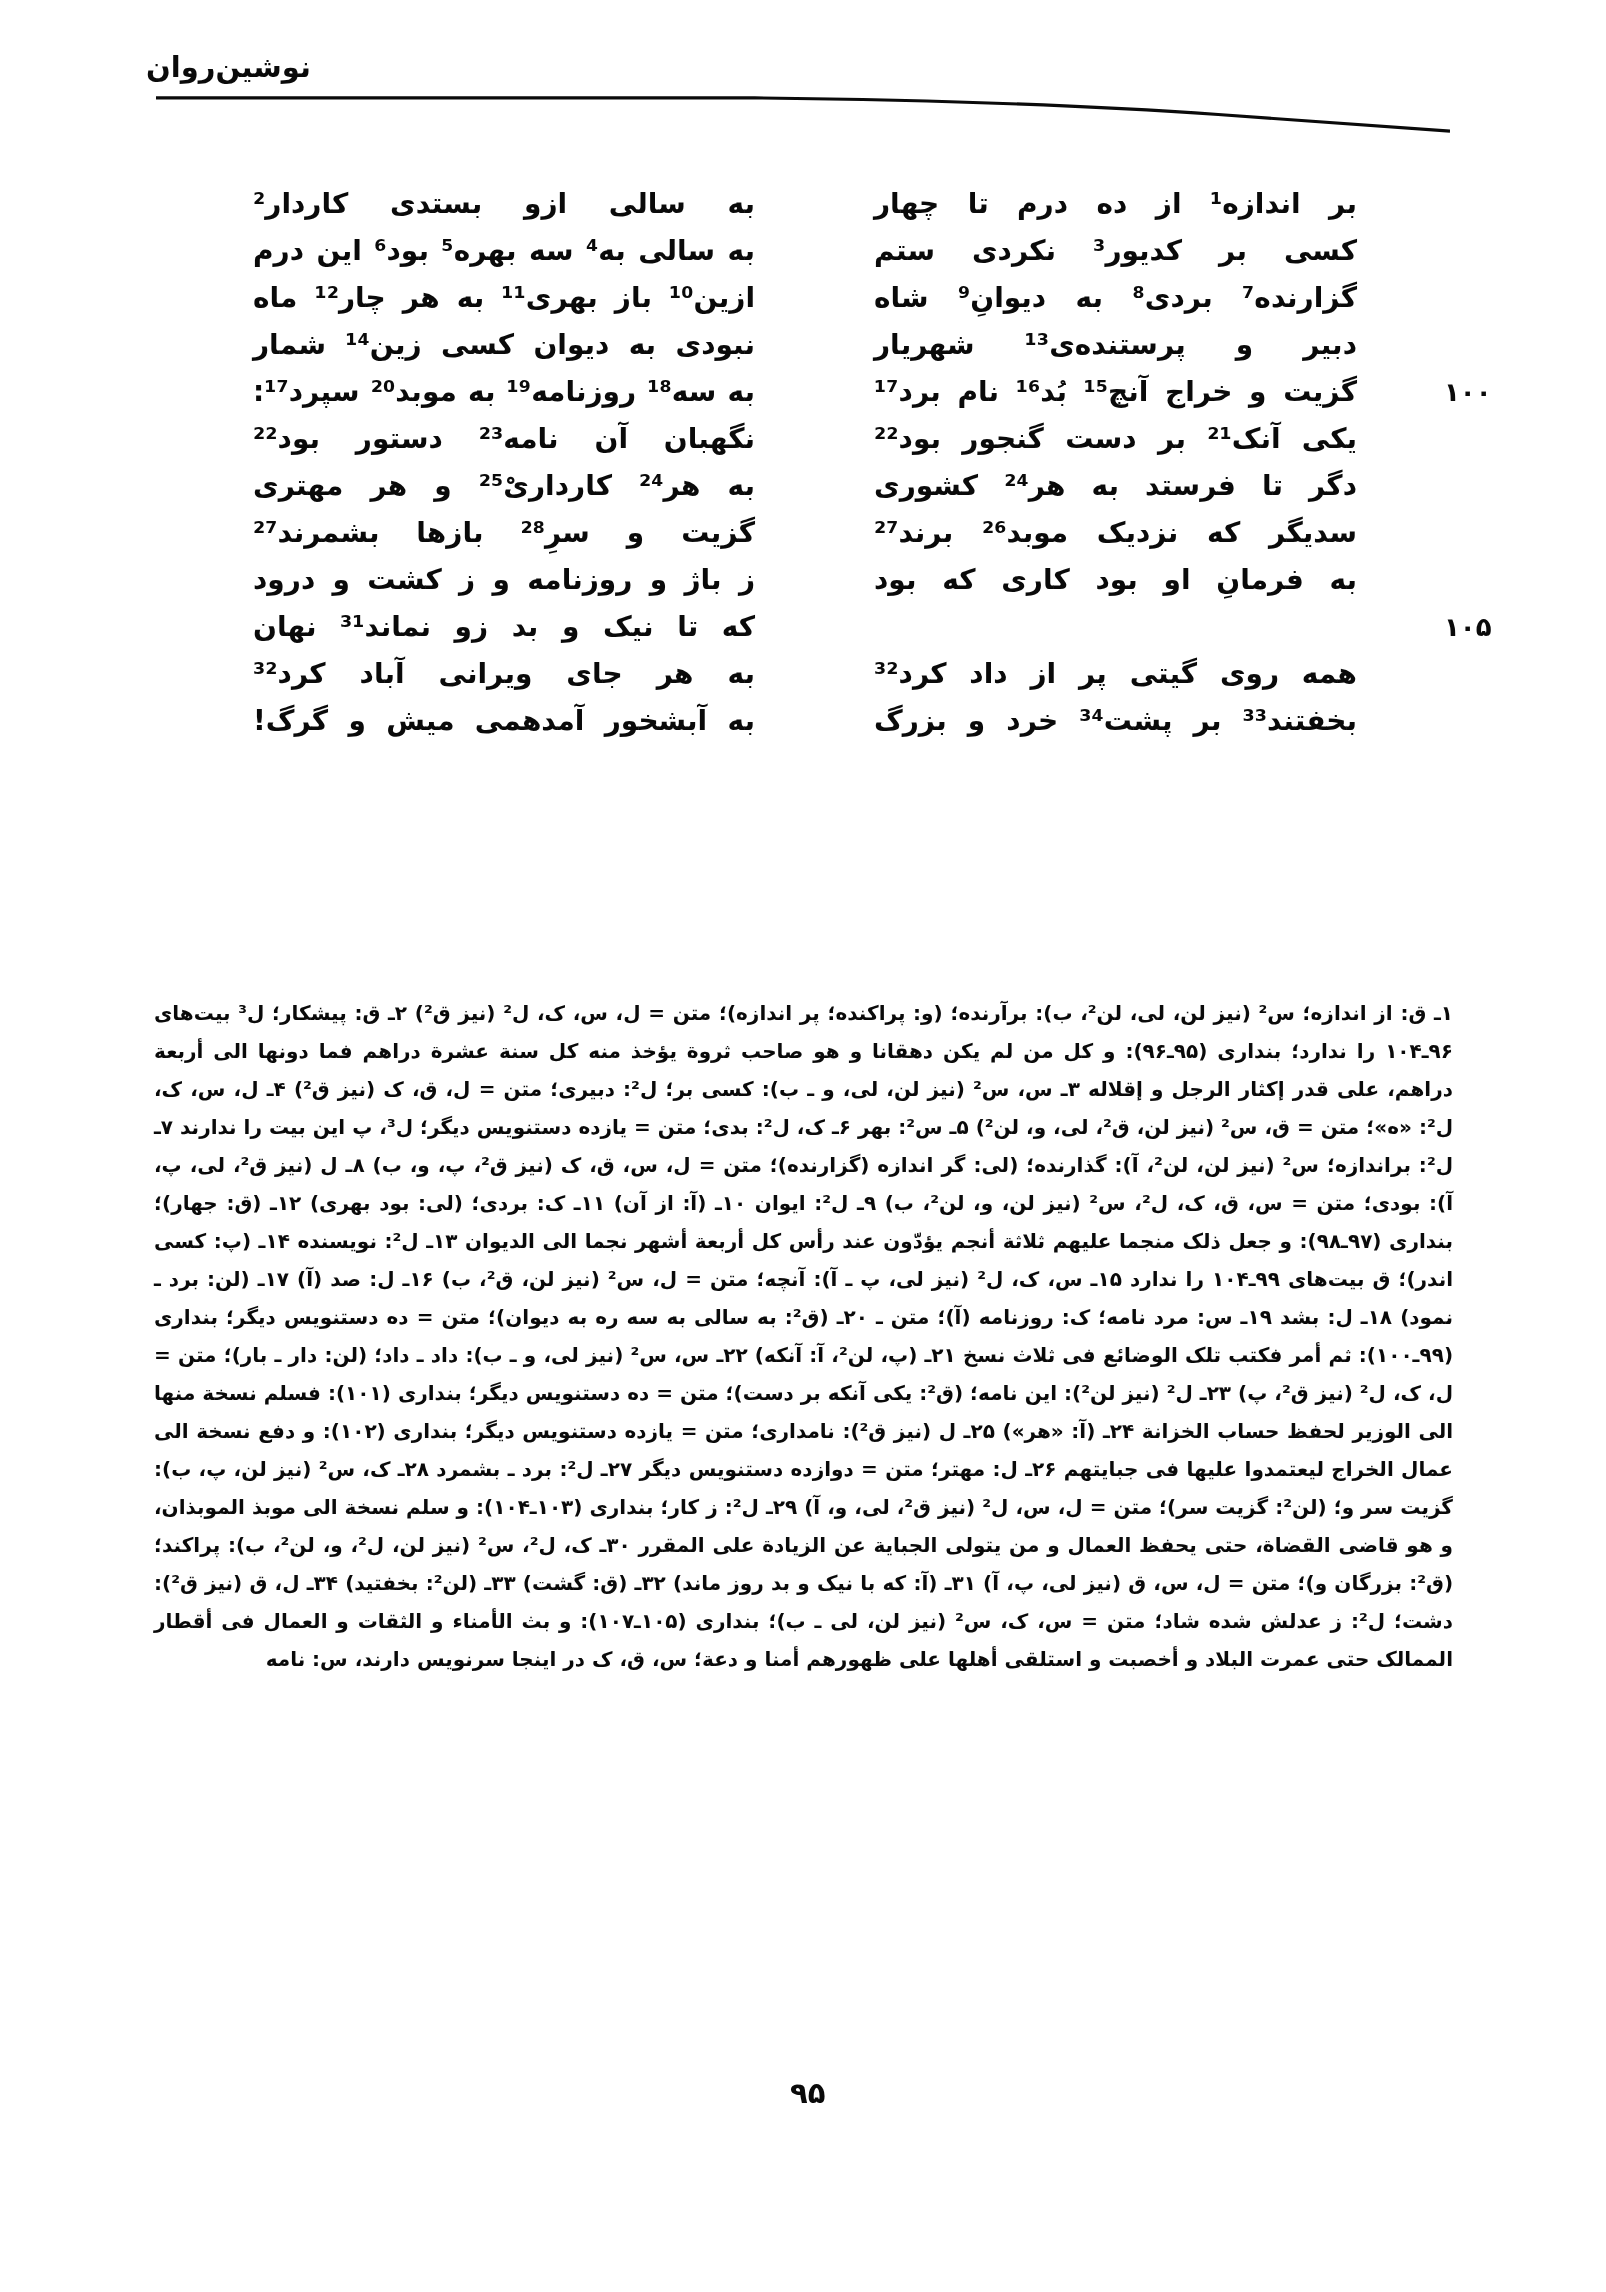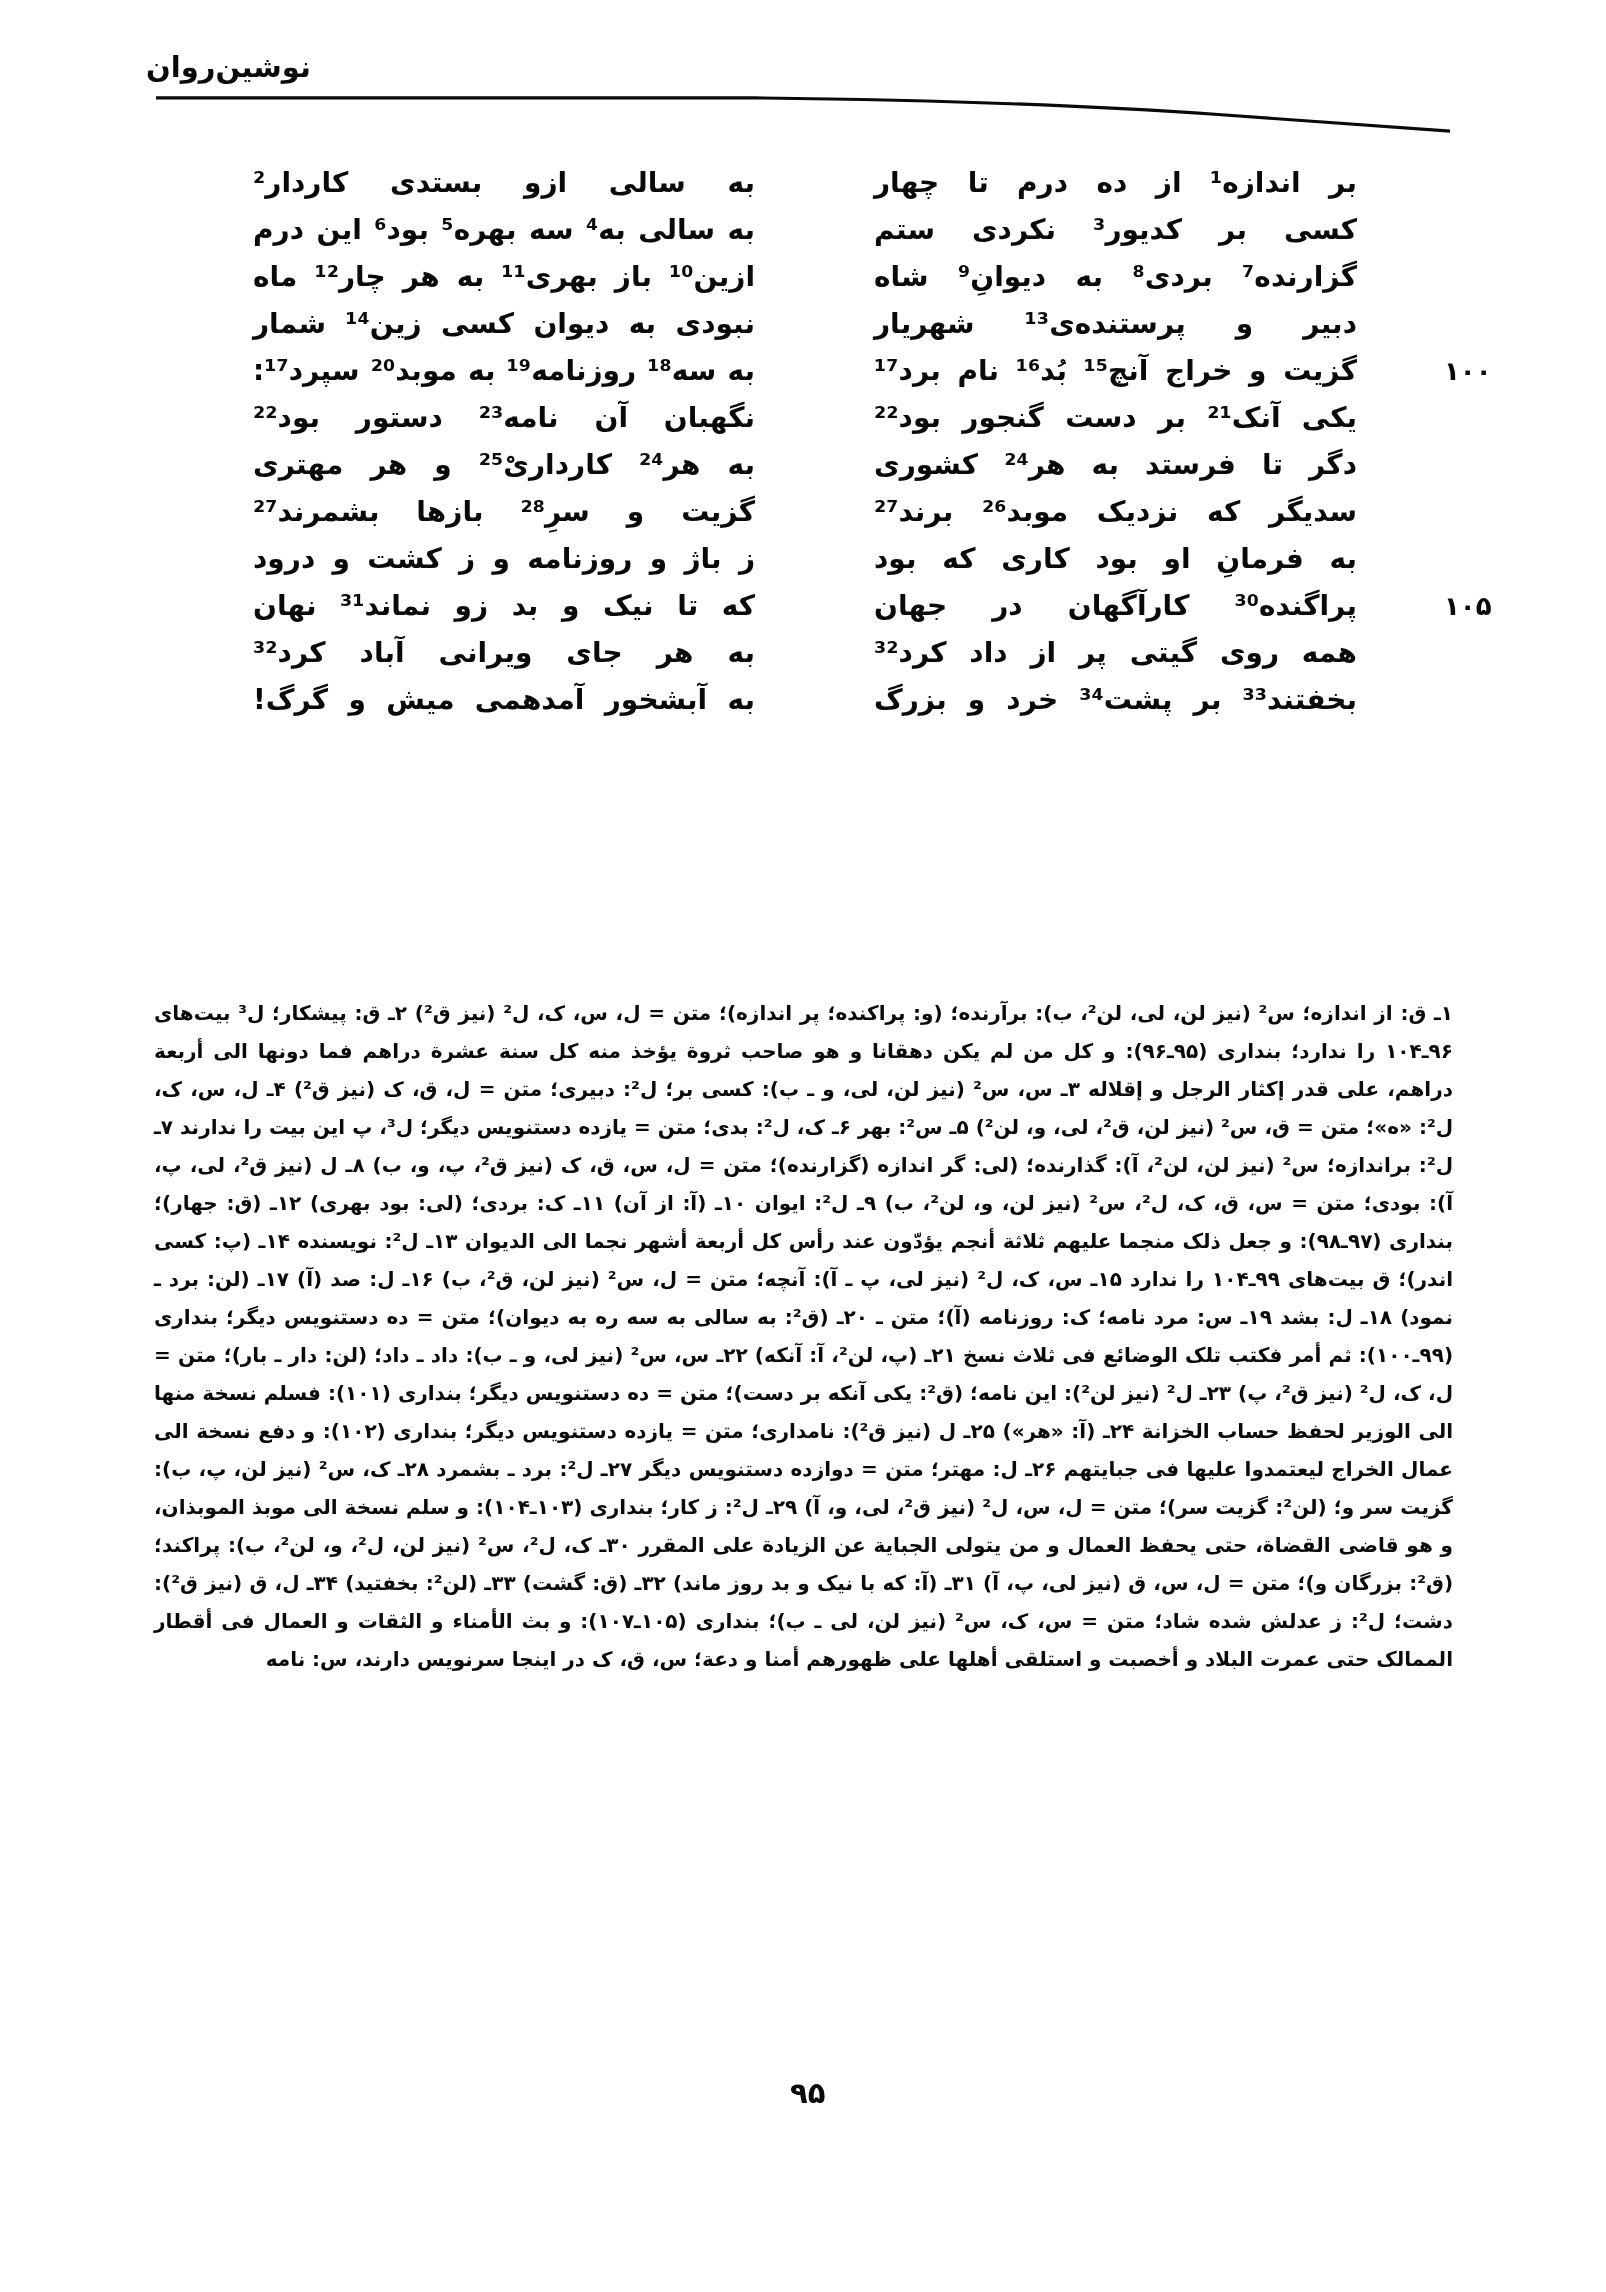--- a/index.html
+++ b/index.html
@@ -1,21 +1,21 @@
 <!DOCTYPE html>
 <html><head>
 <meta charset="utf-8">
 <style>
   html, body { margin:0; padding:0; background:#ffffff; }
   body { width:1607px; height:2292px; position:relative; overflow:hidden; color:#0a0a0a;
          font-family:"DejaVu Sans", sans-serif; }
   .running-title { position:absolute; left:146px; top:50px; font-size:29px; font-weight:bold;
                    direction:rtl; letter-spacing:-1px; }
   .header-rule { position:absolute; left:156px; top:95px; width:1294px; height:39px; }
-  .poem { position:absolute; top:160px; direction:rtl; }
+  .poem { position:absolute; top:181px; direction:rtl; }
   .poem-right { left:874px; width:483px; }
   .poem-left { left:253px; width:502px; }
   .verse { height:47px; font-size:28px; font-weight:bold; line-height:46px; white-space:nowrap;
            text-align:justify; text-align-last:justify; position:relative; }
   .verse-num { position:absolute; left:570px; font-size:26px; font-weight:bold; direction:ltr; }
   .notes { position:absolute; left:154px; top:994px; width:1299px; direction:rtl;
            font-size:20px; font-weight:bold; line-height:38px; text-align:justify;
            letter-spacing:-0.6px; }
   .notes p { margin:0; }
   .notes .last { text-align:right; padding-right:0; }
@@ -35,21 +35,21 @@
   <div class="poem poem-right">
     <div class="verse"><span>بر اندازه¹ از ده درم تا چهار</span></div>
     <div class="verse"><span>کسی بر کدیور³ نکردی ستم</span></div>
     <div class="verse"><span>گزارنده⁷ بردی⁸ به دیوانِ⁹ شاه</span></div>
     <div class="verse"><span>دبیر و پرستنده‌ی¹³ شهریار</span></div>
     <div class="verse"><span>گزیت و خراج آنچ¹⁵ بُد¹⁶ نام برد¹⁷</span><span class="verse-num">۱۰۰</span></div>
     <div class="verse"><span>یکی آنک²¹ بر دست گنجور بود²²</span></div>
     <div class="verse"><span>دگر تا فرستد به هر²⁴ کشوری</span></div>
     <div class="verse"><span>سدیگر که نزدیک موبد²⁶ برند²⁷</span></div>
     <div class="verse"><span>به فرمانِ او بود کاری که بود</span></div>
-    <div class="verse"><span>پراگنده³⁰ کارآگهان در جهان</span><span class="verse-num">۱۰۵</span></div>
+    <div class="verse"><span class="verse-num">۱۰۵</span></div>
     <div class="verse"><span>همه روی گیتی پر از داد کرد³²</span></div>
     <div class="verse"><span>بخفتند³³ بر پشت³⁴ خرد و بزرگ</span></div>
   </div>
 
   <div class="poem poem-left">
     <div class="verse">به سالی ازو بستدی کاردار²</div>
     <div class="verse">به سالی به⁴ سه بهره⁵ بود⁶ این درم</div>
     <div class="verse">ازین¹⁰ باز بهری¹¹ به هر چار¹² ماه</div>
     <div class="verse">نبودی به دیوان کسی زین¹⁴ شمار</div>
     <div class="verse">به سه¹⁸ روزنامه¹⁹ به موبد²⁰ سپرد¹⁷:</div>

